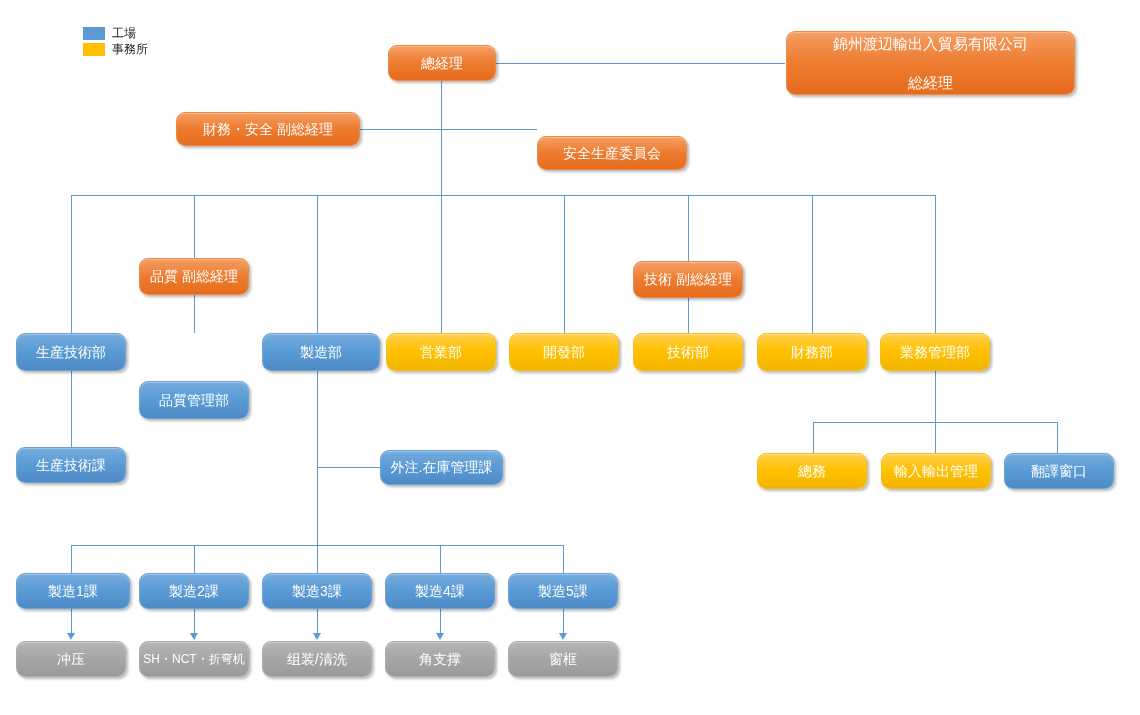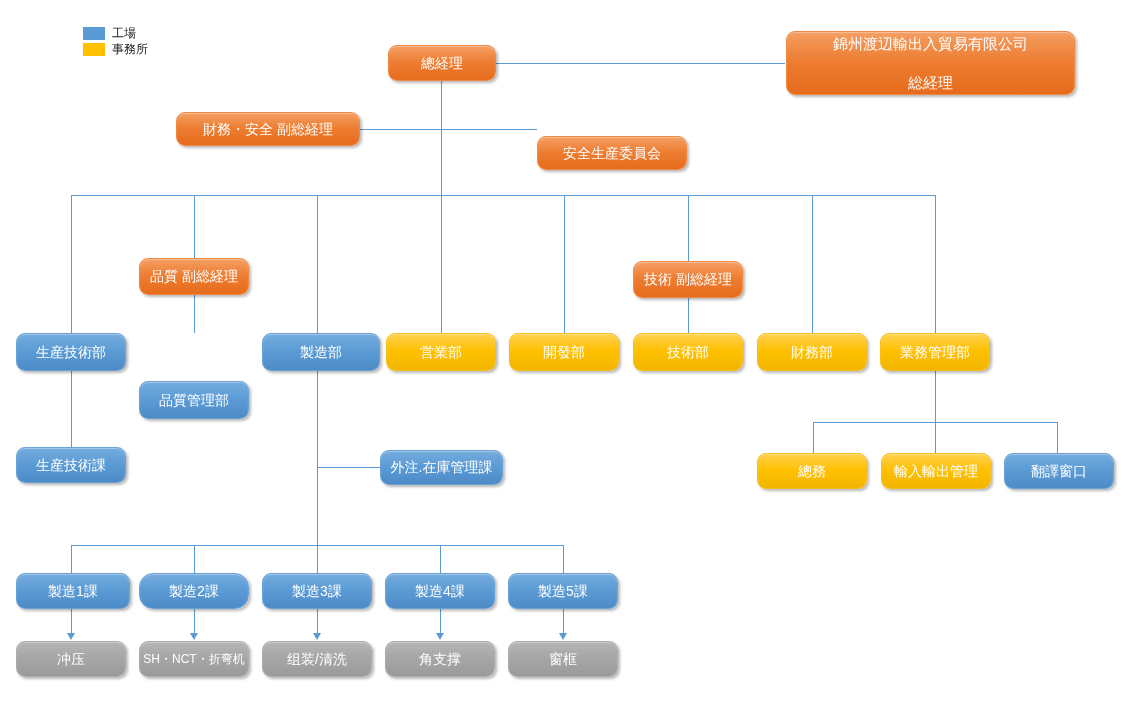--- a/index.html
+++ b/index.html
@@ -101,21 +101,21 @@
   <div class="node yellow" style="left:757px;top:333px;width:110px;height:38px;">財務部</div>
   <div class="node yellow" style="left:880px;top:333px;width:110px;height:38px;">業務管理部</div>
 
   <div class="node blue" style="left:16px;top:447px;width:110px;height:36px;">生産技術課</div>
   <div class="node blue" style="left:380px;top:450px;width:123px;height:35px;">外注.在庫管理課</div>
   <div class="node yellow" style="left:757px;top:453px;width:110px;height:36px;">總務</div>
   <div class="node yellow" style="left:881px;top:453px;width:110px;height:36px;">輸入輸出管理</div>
   <div class="node blue" style="left:1004px;top:453px;width:110px;height:36px;">翻譯窗口</div>
 
   <div class="node blue" style="left:16px;top:573px;width:114px;height:36px;">製造1課</div>
-  <div class="node blue" style="left:139px;top:573px;width:110px;height:36px;border-radius:14px;">製造2課</div>
+  <div class="node blue" style="left:139px;top:573px;width:110px;height:36px;">製造2課</div>
   <div class="node blue" style="left:262px;top:573px;width:110px;height:36px;">製造3課</div>
   <div class="node blue" style="left:385px;top:573px;width:110px;height:36px;">製造4課</div>
   <div class="node blue" style="left:508px;top:573px;width:110px;height:36px;">製造5課</div>
 
   <div class="node gray" style="left:16px;top:641px;width:110px;height:36px;">冲压</div>
   <div class="node gray small-text" style="left:139px;top:641px;width:110px;height:36px;">SH・NCT・折弯机</div>
   <div class="node gray" style="left:262px;top:641px;width:110px;height:36px;">组装/清洗</div>
   <div class="node gray" style="left:385px;top:641px;width:110px;height:36px;">角支撑</div>
   <div class="node gray" style="left:508px;top:641px;width:110px;height:36px;">窗框</div>
 

